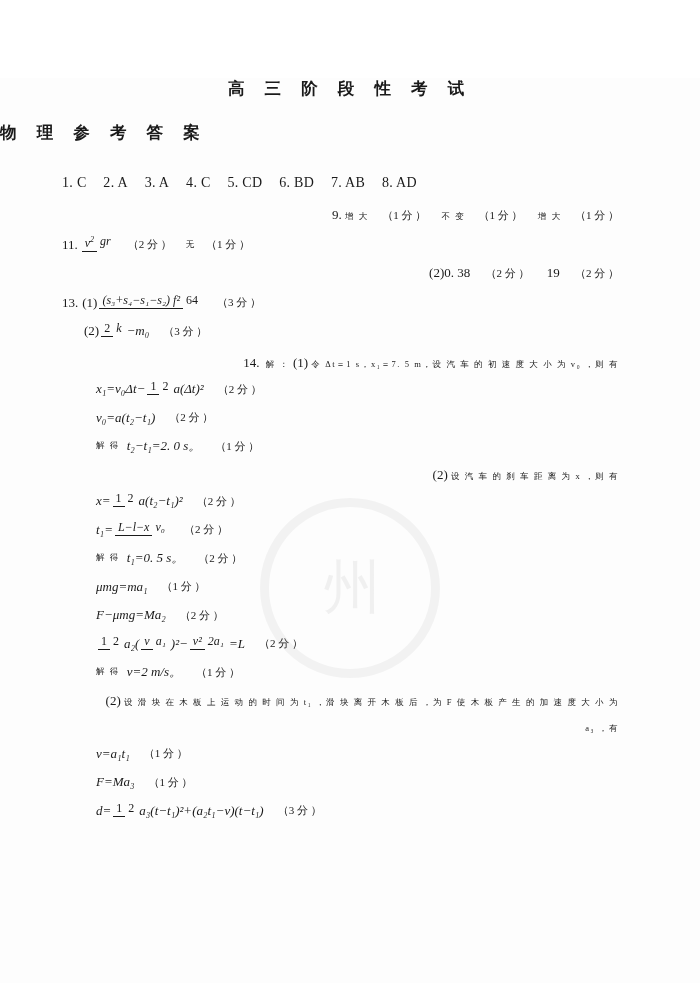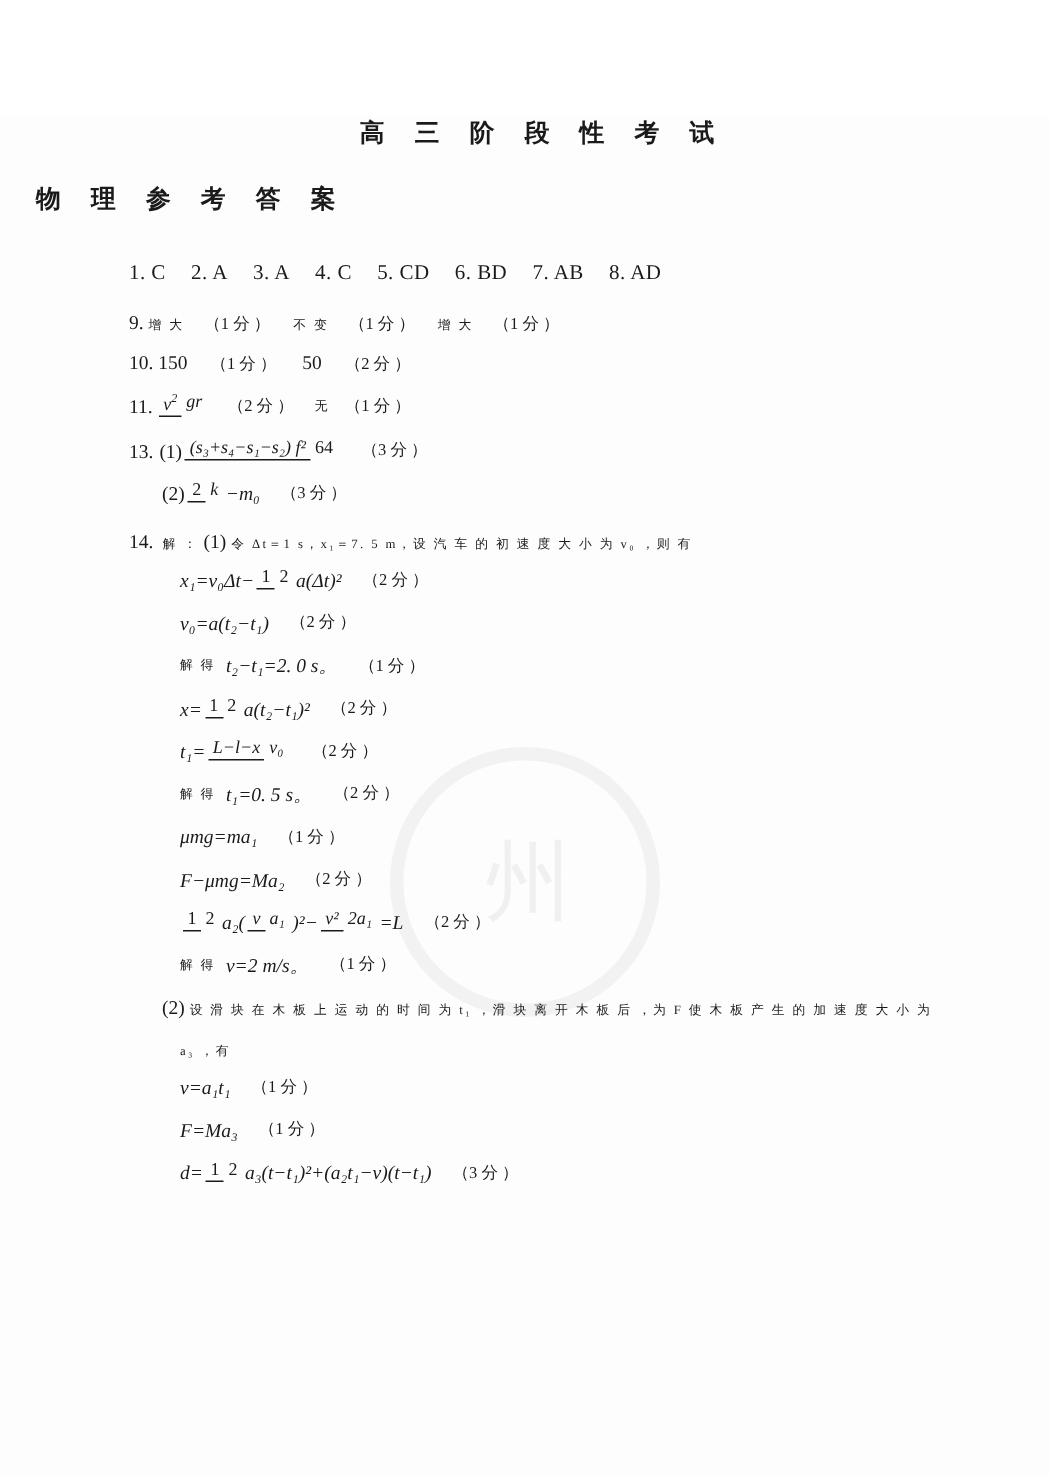--- a/index.html
+++ b/index.html
@@ -36,21 +36,20 @@
   }
   .watermark .wm-inner {
     font-size: 58px;
     color: rgba(0,0,0,0.05);
     font-family: "Liberation Serif", serif;
     letter-spacing: -4px;
   }
   .content {
     position: relative;
     z-index: 2;
-    margin-left: 24px;
   }
   .title1 {
     text-align: center;
     font-size: 16.5px;
     font-weight: bold;
     letter-spacing: 8px;
     margin-top: 78px;
     font-family: "Liberation Serif", serif;
   }
   .title2 {
@@ -65,20 +64,21 @@
     margin-top: 28px;
     padding-left: 62px;
     padding-right: 81px;
     font-size: 13px;
     line-height: 1.5;
   }
   .line {
     display: block;
     margin-bottom: 7px;
     white-space: nowrap;
+    text-align: right;
   }
   .choice-line {
     font-size: 14px;
     letter-spacing: 0.3px;
     margin-bottom: 12px;
   }
   .choice-line span.q { margin-right: 13px; }
   .sm {
     font-size: 8.5px;
     letter-spacing: 1.6px;
@@ -147,41 +147,40 @@
       <div class="line">
         <span>9.</span>
         <span class="sm">增 大</span>
         <span class="pts" style="margin-left:10px">（1 分 ）</span>
         <span class="sm" style="margin-left:12px">不 变</span>
         <span class="pts" style="margin-left:10px">（1 分 ）</span>
         <span class="sm" style="margin-left:12px">增 大</span>
         <span class="pts" style="margin-left:10px">（1 分 ）</span>
       </div>
 
-      <div class="line">
-        <span>10.</span>
-        <span>150</span>
-        <span class="pts" style="margin-left:12px">（1 分 ）</span>
-        <span style="margin-left:14px">50</span>
-        <span class="pts" style="margin-left:12px">（2 分 ）</span>
-      </div>
 
       <div class="eqrow" style="margin-top:10px">
         <span>11.</span>
         <span class="frac" style="margin-left:4px">
           <span class="num ital">
             <span>v</span><span class="sup">2</span>
           </span>
           <span class="den ital">gr</span>
         </span>
         <span class="pts" style="margin-left:12px">（2 分 ）</span>
         <span class="sm" style="margin-left:14px">无</span>
         <span class="pts" style="margin-left:10px">（1 分 ）</span>
       </div>
 
+      <div class="line indent1">
+        <span>(2)</span><span>0. 38</span>
+        <span class="pts" style="margin-left:12px">（2 分 ）</span>
+        <span style="margin-left:14px">19</span>
+        <span class="pts" style="margin-left:12px">（2 分 ）</span>
+      </div>
 
       <div class="eqrow" style="margin-top:10px">
         <span>13.</span>
         <span style="margin-left:4px">(1)</span>
         <span class="frac">
           <span class="num ital">(s₃+s₄−s₁−s₂) f²</span>
           <span class="den">64</span>
         </span>
         <span class="pts" style="margin-left:14px">（3 分 ）</span>
       </div>
@@ -216,20 +215,24 @@
         <span class="ital">v₀=a(t₂−t₁)</span>
         <span class="pts" style="margin-left:14px">（2 分 ）</span>
       </div>
 
       <div class="eqrow indent2">
         <span class="solve">解 得</span>
         <span class="ital">t₂−t₁=2. 0 s。</span>
         <span class="pts" style="margin-left:14px">（1 分 ）</span>
       </div>
 
+      <div class="line indent1">
+        <span>(2)</span>
+        <span class="sm">设 汽 车 的 刹 车 距 离 为 x ，则 有</span>
+      </div>
 
       <div class="eqrow indent2">
         <span class="ital">x=</span>
         <span class="frac">
           <span class="num">1</span>
           <span class="den">2</span>
         </span>
         <span class="ital">a(t₂−t₁)²</span>
         <span class="pts" style="margin-left:14px">（2 分 ）</span>
       </div>

